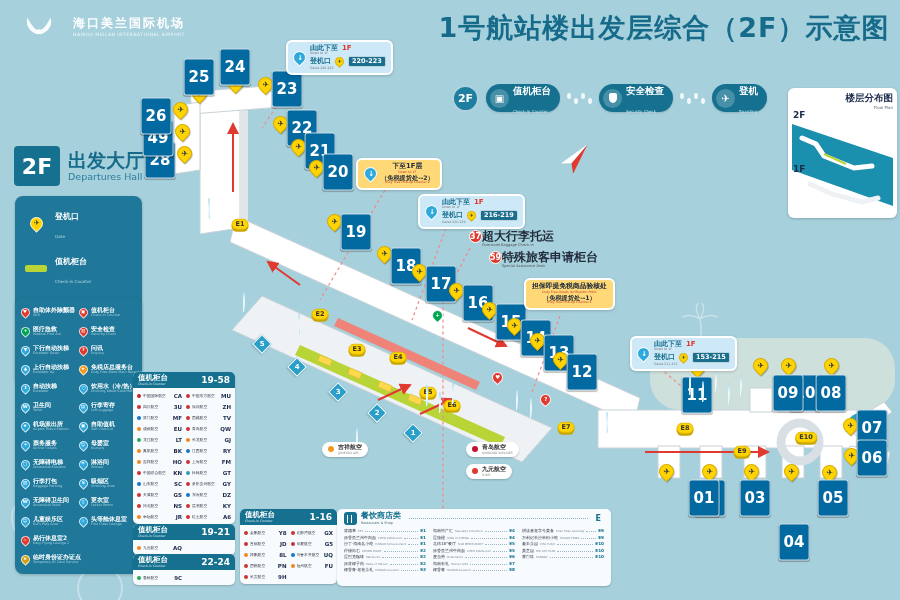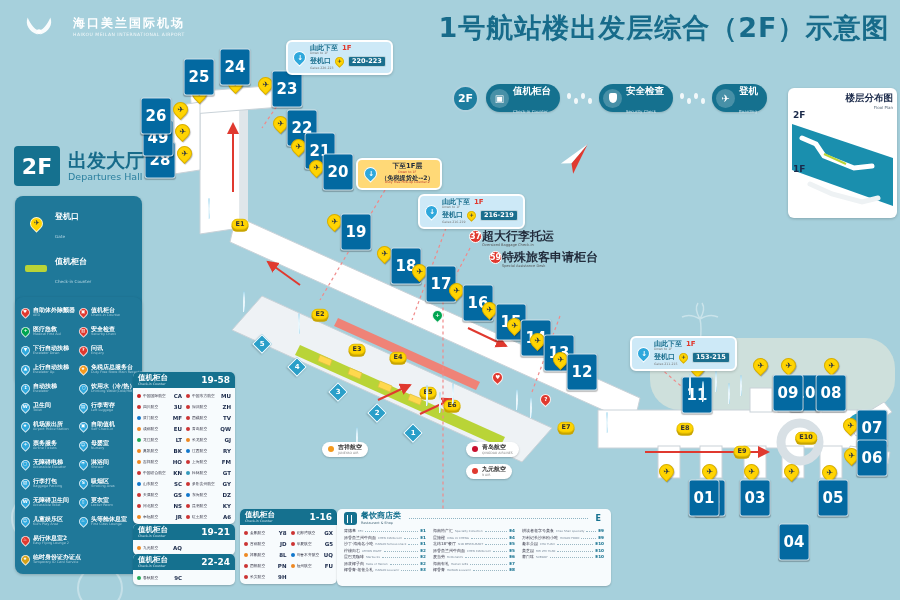--- a/index.html
+++ b/index.html
@@ -1184,20 +1184,28 @@
       <span class="copin">
         <b>↓</b>
       </span>
       <div class="cotc">
         <div class="ozh1">下至1F层</div>
         <div class="oen">Down to 1F</div>
         <div class="ozh2">（免税提货处--2）</div>
         <div class="oen">Duty Free Pick-up Counter-2</div>
       </div>
     </div>
+    <div class="co-orange" style="left: 524px; top: 278px;">
+      <div class="cotc">
+        <div class="ozh1">担保即提免税商品验核处</div>
+        <div class="oen">Duty Free Goods Verification Point</div>
+        <div class="ozh2">（免税提货处--1）</div>
+        <div class="oen">Duty Free Pick-up Counter-1</div>
+      </div>
+    </div>
     <div class="note" style="left: 469px; top: 230px;">
       <span class="ncirc">37</span>
       <span class="ntx">
         <div class="nzh">超大行李托运</div>
         <div class="nen">Oversized Baggage Check-in</div>
       </span>
     </div>
     <div class="note" style="left: 489px; top: 251px;">
       <span class="ncirc">59</span>
       <span class="ntx">

